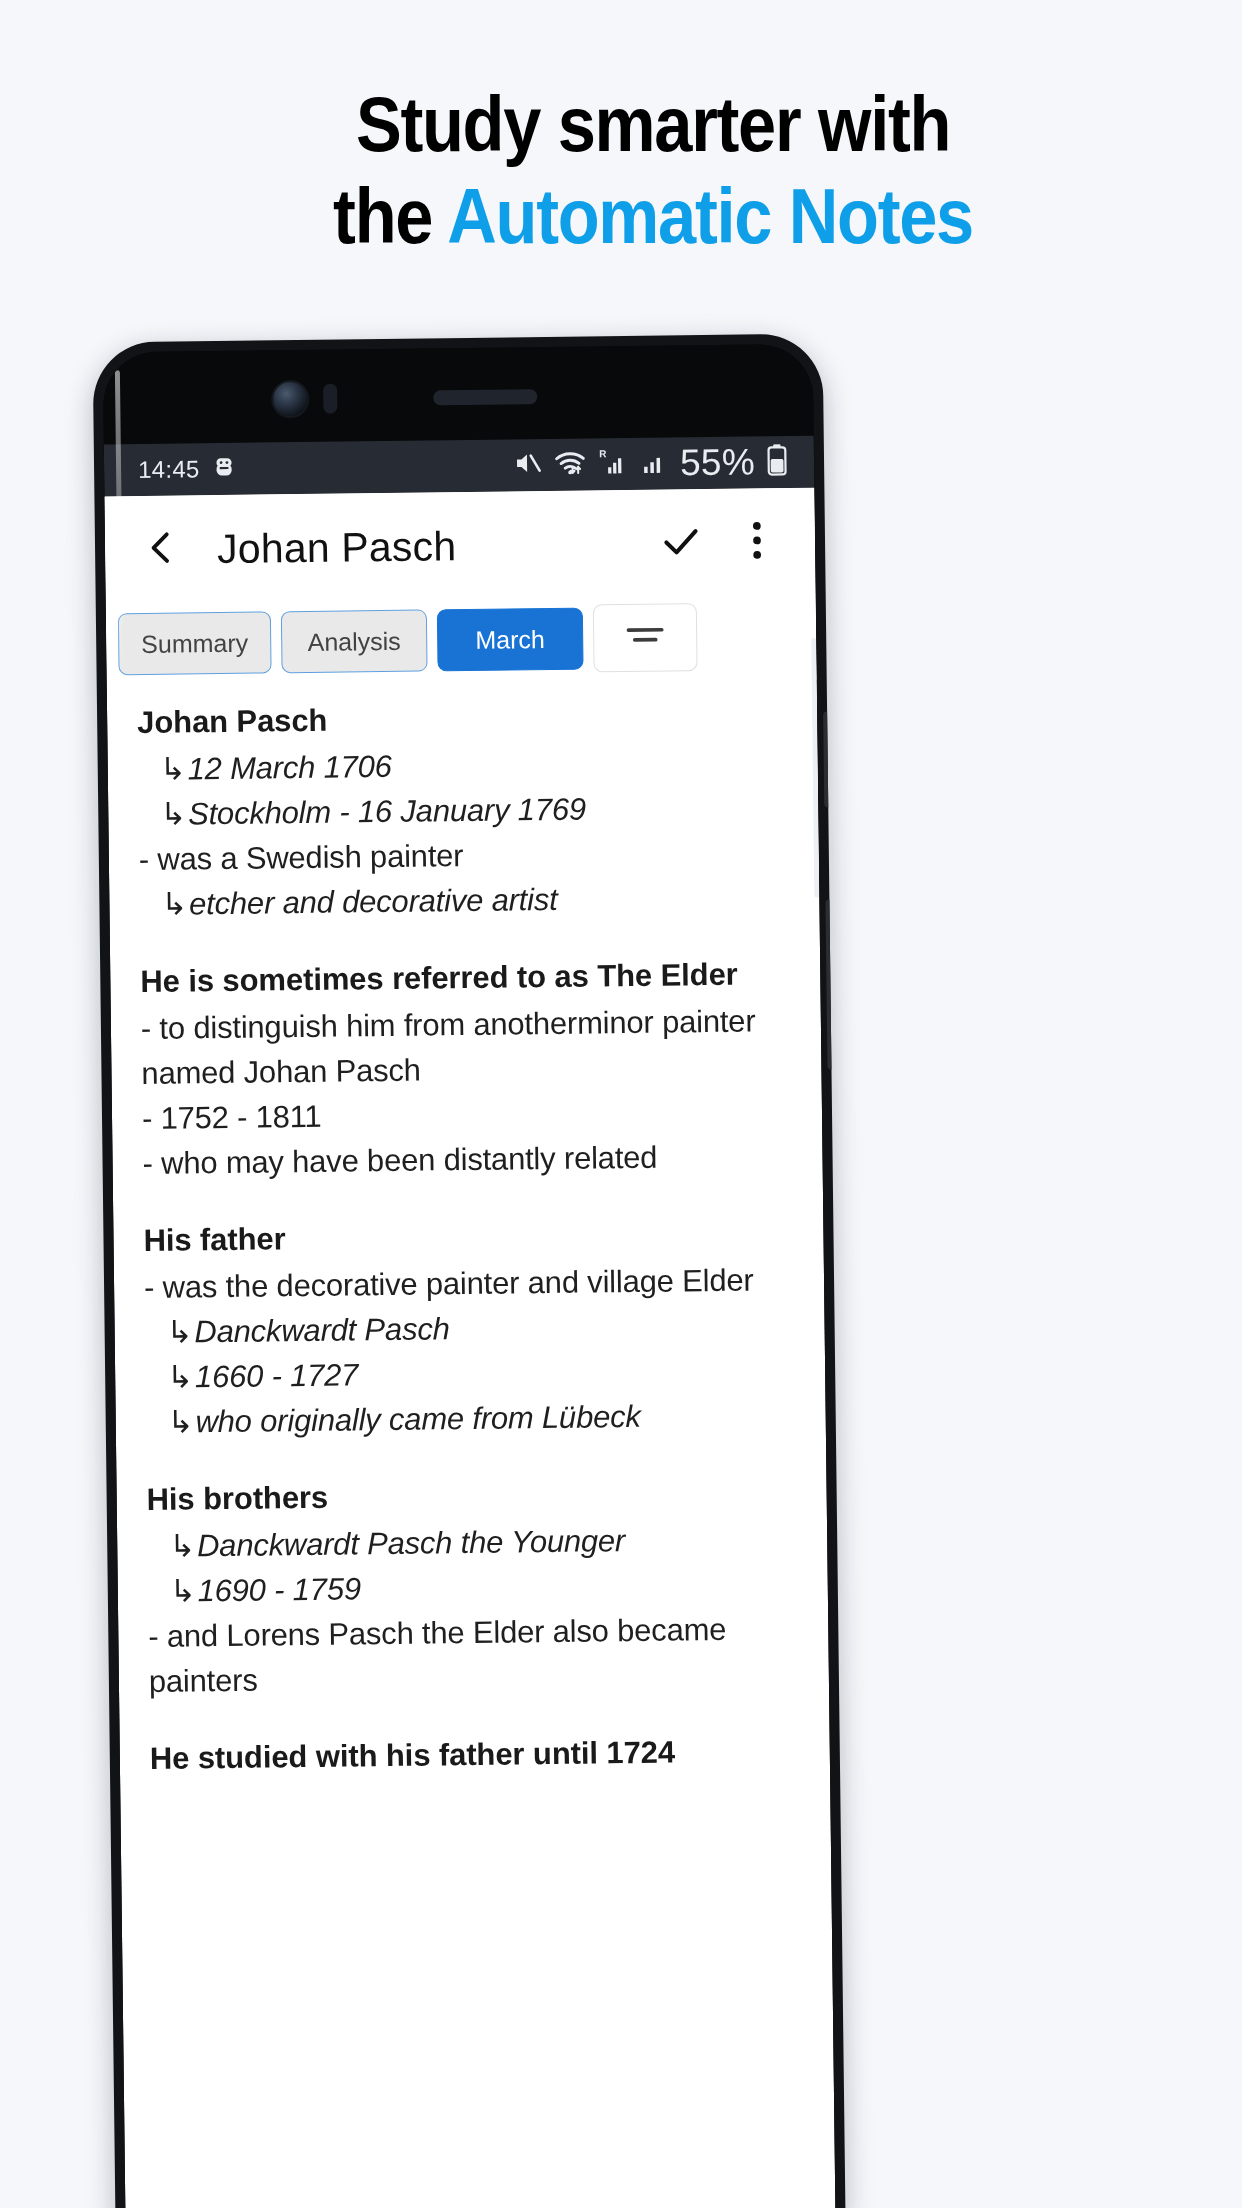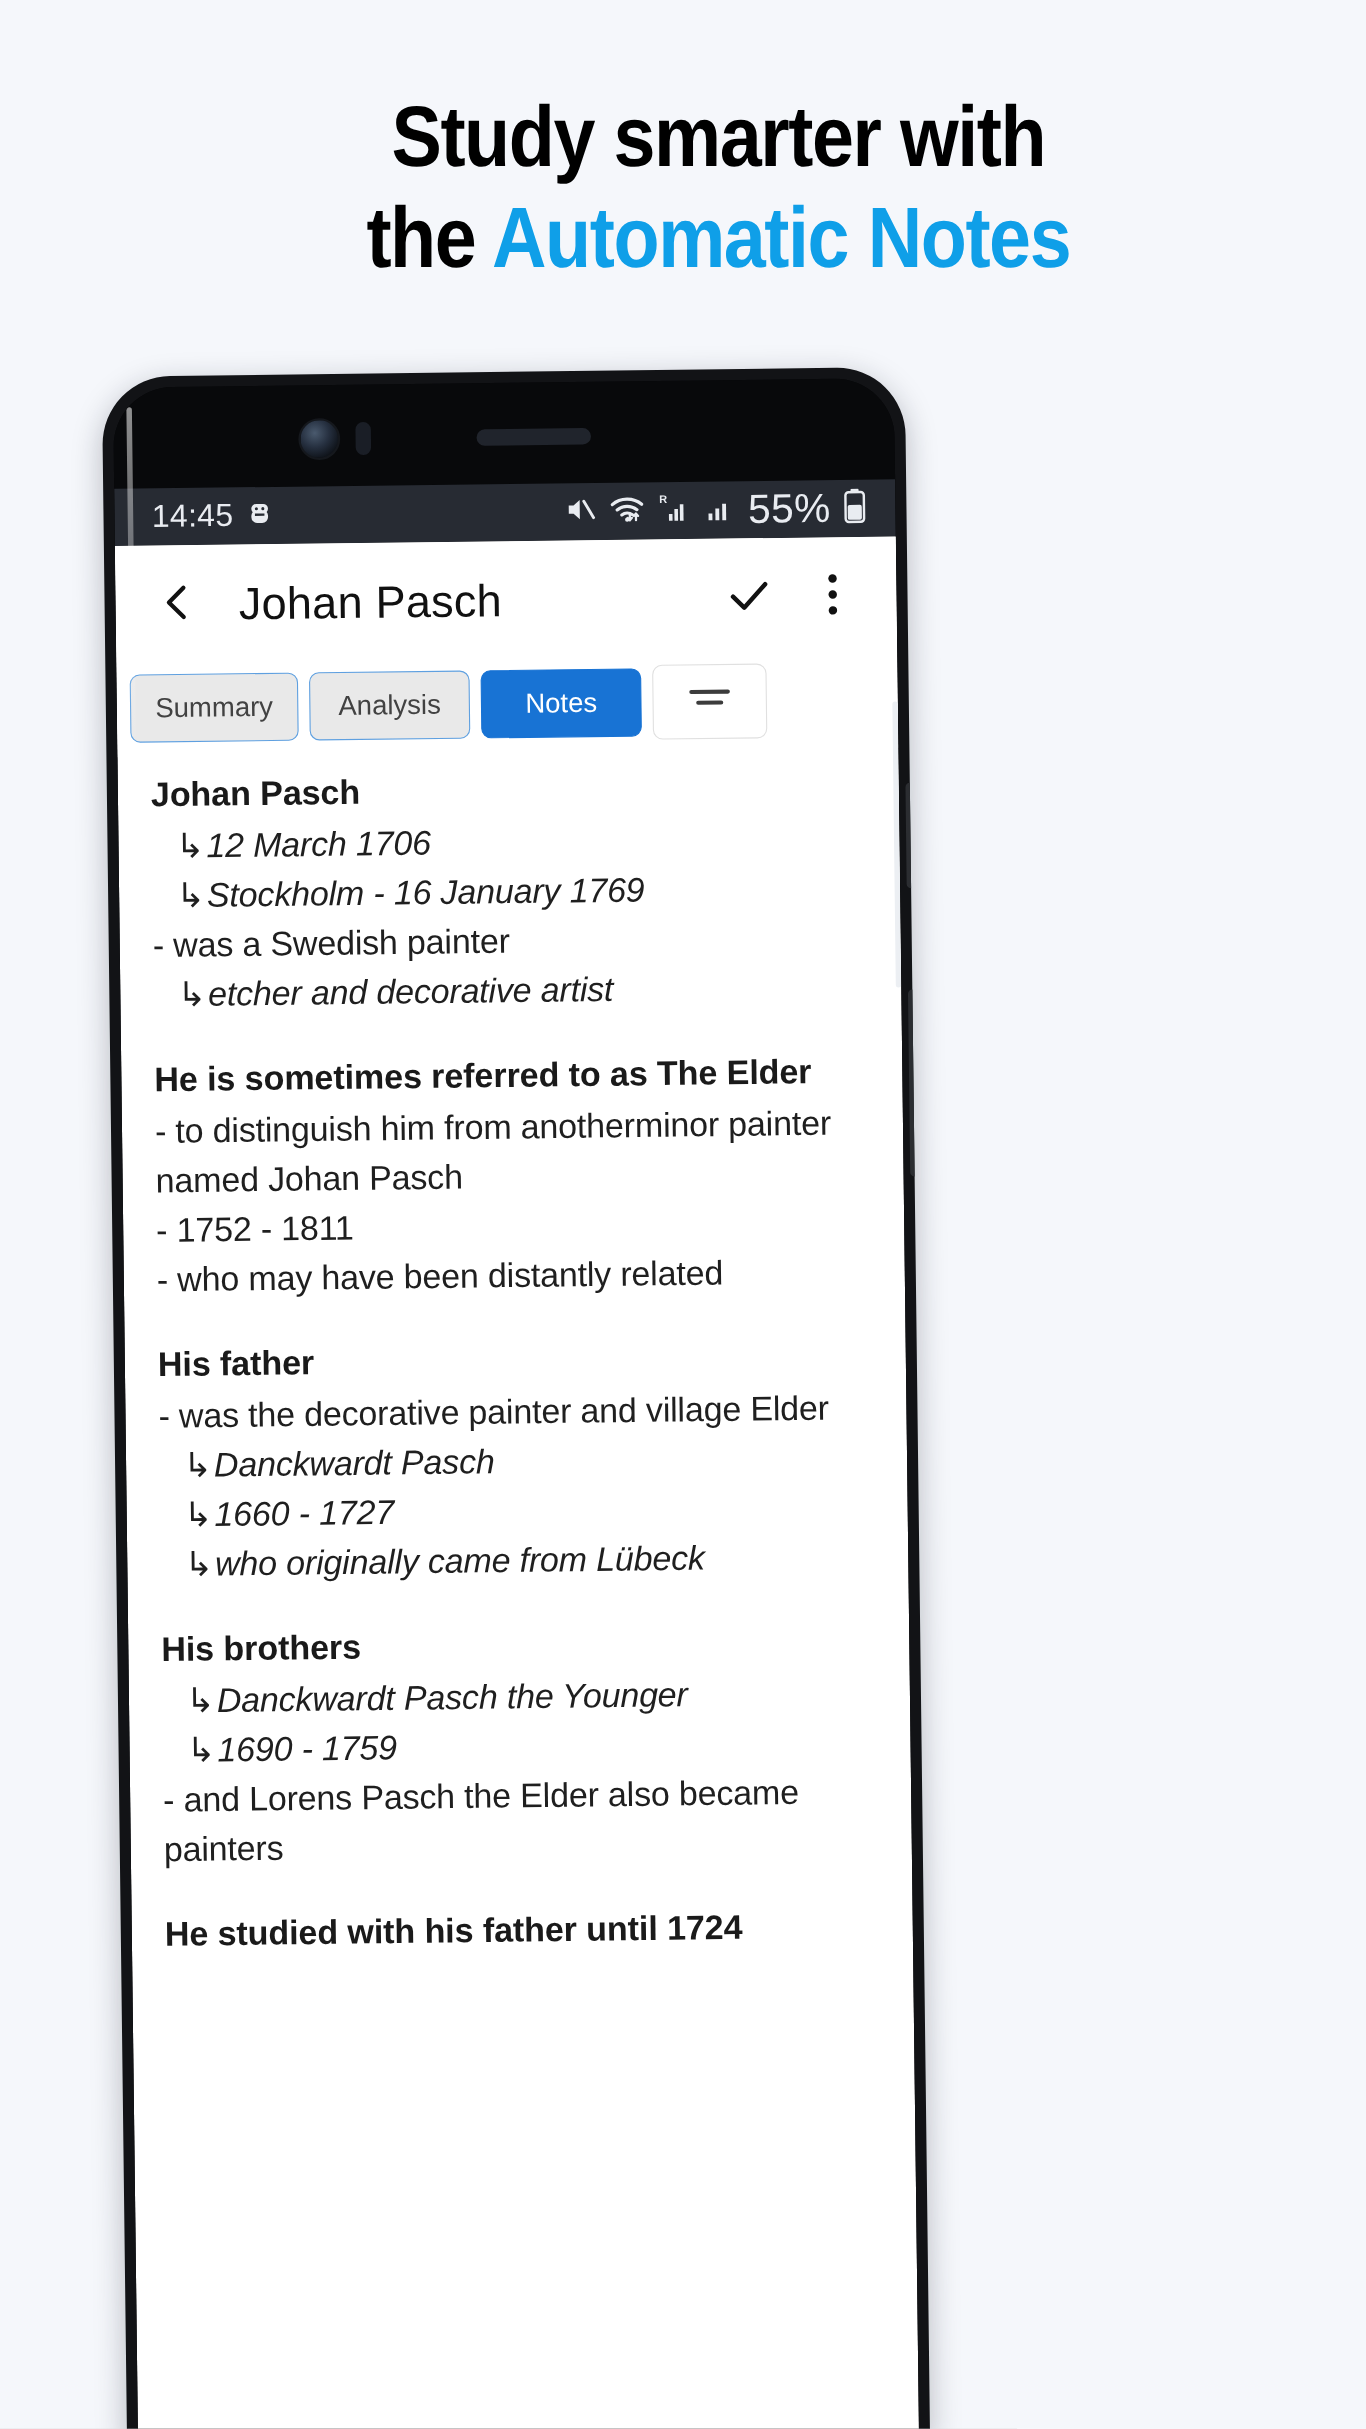--- a/index.html
+++ b/index.html
@@ -79,21 +79,21 @@
 
   
   .statusbar {
     position:absolute; left:0; top:92px; width:100%; height:52px;
     background:#272b33;
     display:flex; align-items:center;
     padding:0 26px 0 34px;
     color:#e9ecf1;
   }
   .sb-left { display:flex; align-items:center; gap:11px; }
-  .sb-time { font-size:29px; font-weight:500; letter-spacing:.3px; }
+  .sb-time { font-size:24px; font-weight:500; letter-spacing:.3px; }
   .sb-right { margin-left:auto; display:flex; align-items:center; gap:11px; }
   .sb-pct { font-size:37px; font-weight:500; letter-spacing:.3px; }
   .ico { display:block; }
 
   
   .screen {
     position:absolute; left:0; top:144px; right:0; bottom:0;
     background:#ffffff;
     overflow:hidden;
   }
@@ -272,21 +272,21 @@
         </div>
 
         <div class="tabs">
           <div class="chip">
             <span>Summary</span>
           </div>
           <div class="chip">
             <span>Analysis</span>
           </div>
           <div class="chip active">
-            <span>Notes</span>
+            <span>March</span>
           </div>
           <div class="chip filter">
             <span>
               <svg width="40" height="22" viewBox="0 0 26 14">
                 <rect x="1" y="2" width="24" height="2.4" rx="1.2" fill="#3c3c3c"></rect>
                 <rect x="5" y="8.4" width="16" height="2.4" rx="1.2" fill="#3c3c3c"></rect>
               </svg>
             </span>
           </div>
         </div>

